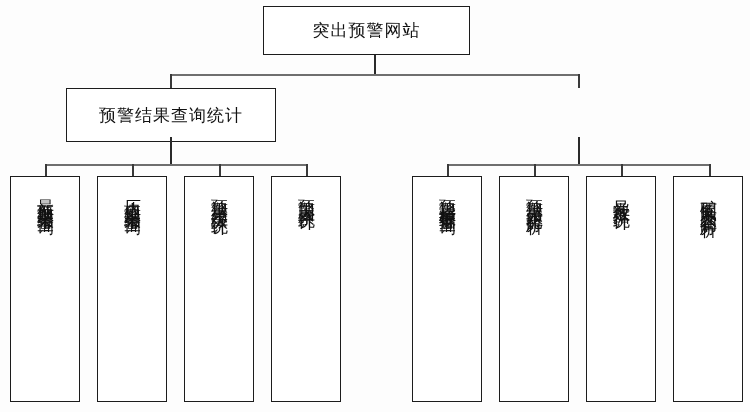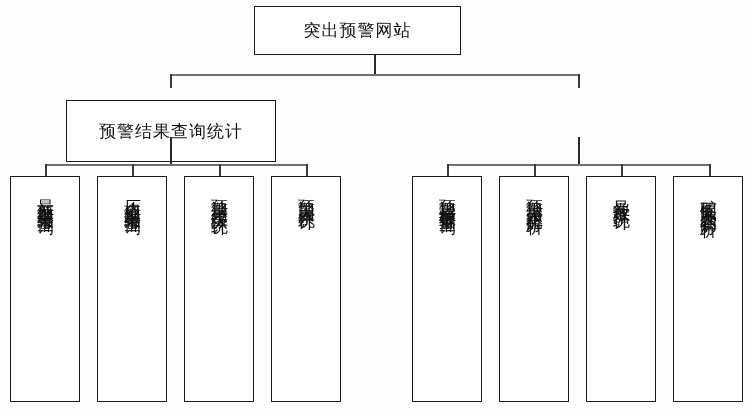--- a/index.html
+++ b/index.html
@@ -65,32 +65,32 @@
   }
   .conn.v { width: 1.5px; }
   .conn.h { height: 1.5px; background: #6f6f6f; }
   .conn.trunk { background: #2a2a2a; width: 1.7px; }
 </style>
 </head>
 <body>
 
 <div id="diagram-root">
 
-  <div class="node level1" style="left:254px; top:6px; width:207px; height:49px;">
+  <div class="node level1" style="left:263px; top:6px; width:207px; height:49px;">
     <span class="node-label">突出预警网站</span>
   </div>
 
   <div class="conn v trunk" style="left:374px; top:55px; width:1.7px; height:19px;"></div>
 
   <div class="conn h" style="left:170px; top:74px; width:409px;"></div>
 
   <div class="conn v" style="left:170px; top:74px; height:14px;"></div>
   <div class="conn v" style="left:578px; top:74px; height:14px;"></div>
 
-  <div class="node level2" style="left:66px; top:100px; width:210px; height:62px;">
+  <div class="node level2" style="left:66px; top:88px; width:210px; height:54px;">
     <span class="node-label">预警结果查询统计</span>
   </div>
 
 
   <div class="conn v trunk" style="left:170px; top:137px; width:1.7px; height:28px;"></div>
   <div class="conn h" style="left:45px; top:164px; width:263px;"></div>
   <div class="conn v" style="left:45px; top:164px; height:12px;"></div>
   <div class="conn v" style="left:132px; top:164px; height:12px;"></div>
   <div class="conn v" style="left:219px; top:164px; height:12px;"></div>
   <div class="conn v" style="left:306px; top:164px; height:12px;"></div>

